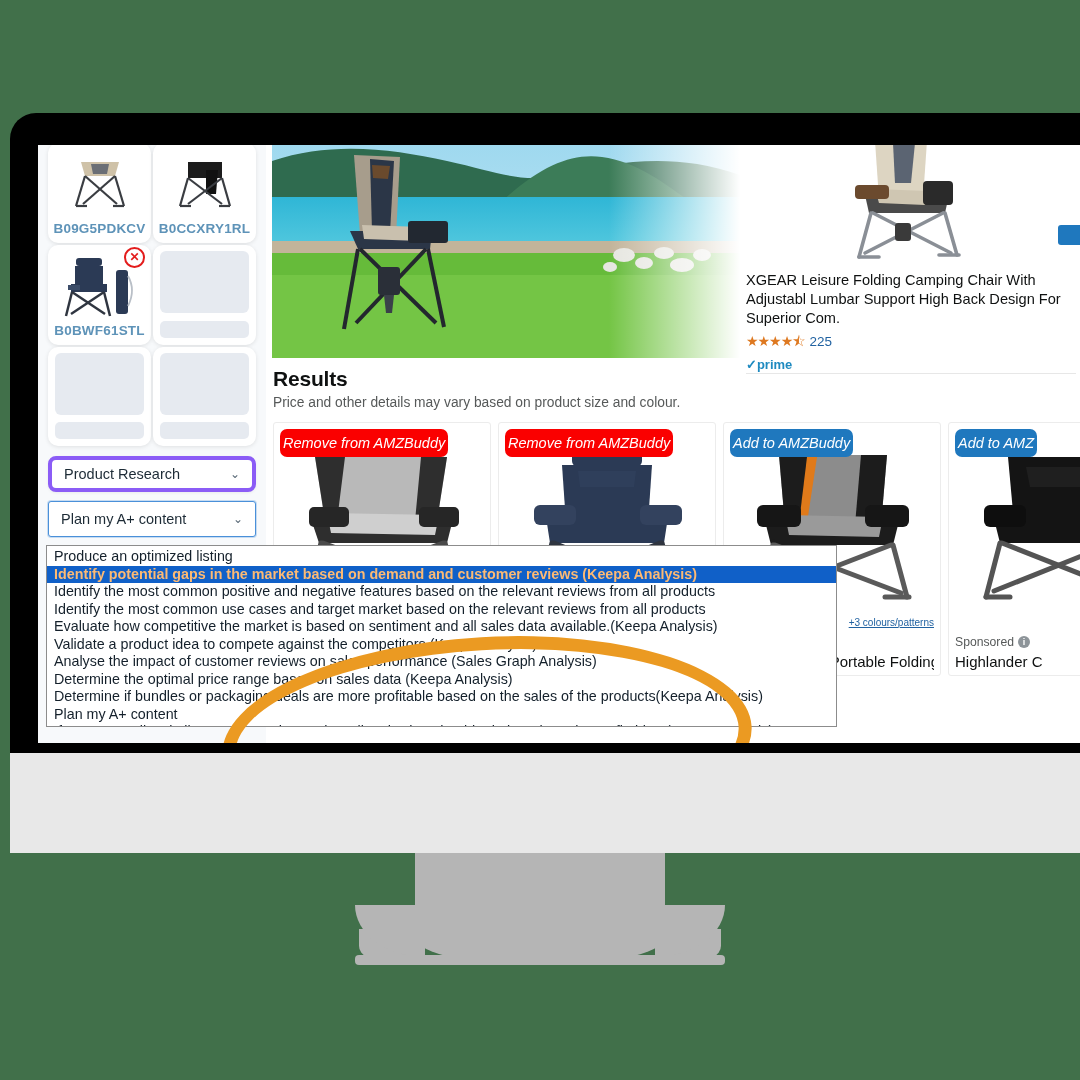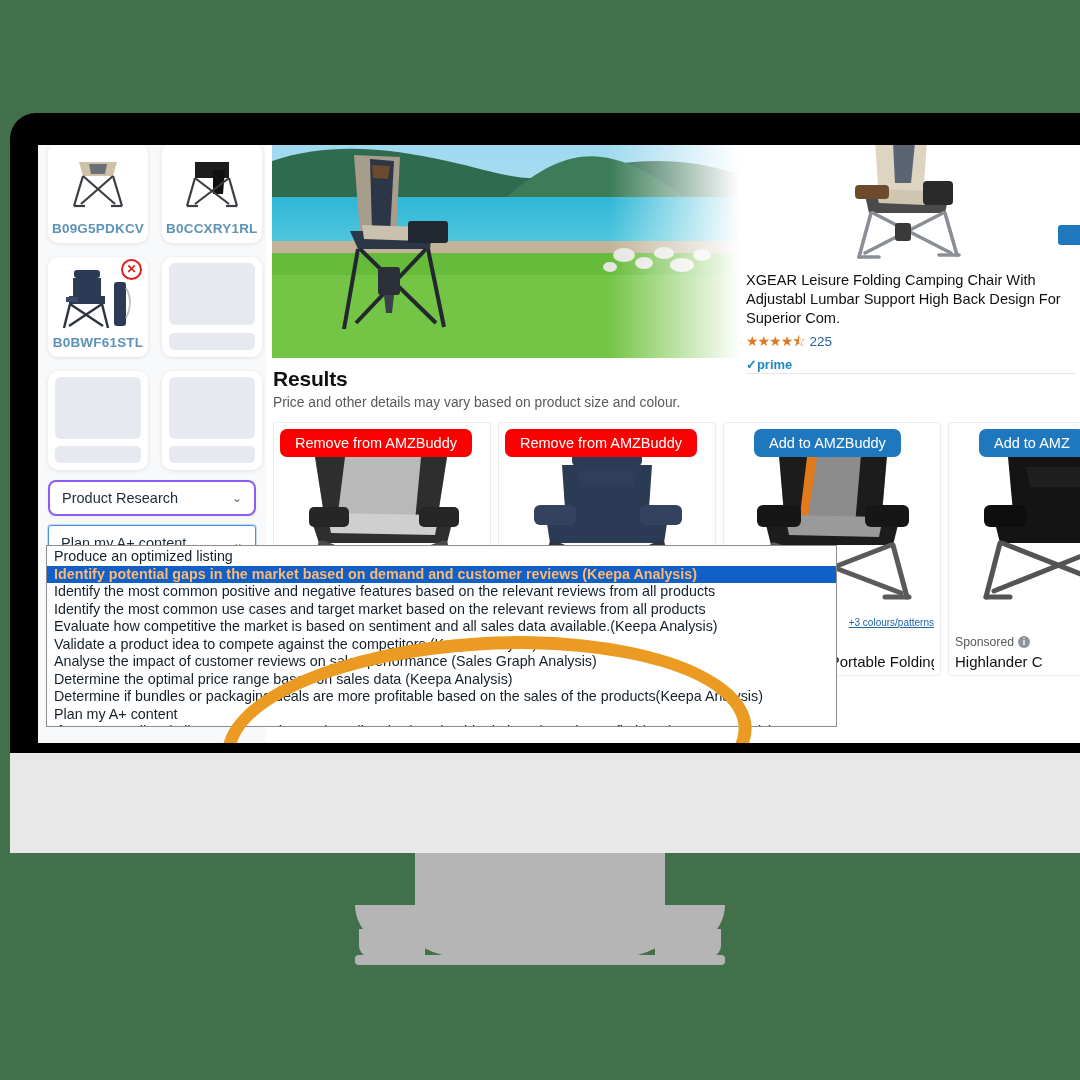--- a/index.html
+++ b/index.html
@@ -68,21 +68,21 @@
 
   
   .sidebar {
     position: absolute; left: 0; top: -8px;
     width: 228px; bottom: 0;
     background: #f7f9fb;
     padding: 0 6px;
   }
   .asin-grid {
     display: grid; grid-template-columns: 1fr 1fr;
-    gap: 14px; padding: 6px 4px 0 4px;
+    gap: 2px; padding: 6px 4px 0 4px;
   }
   .asin-card {
     background: #fff; border-radius: 10px;
     box-shadow: 0 1px 4px rgba(0,0,0,.10);
     padding: 6px 4px 7px 4px;
     min-height: 86px;
     display: flex; flex-direction: column;
     align-items: center; justify-content: flex-end;
     position: relative;
   }
@@ -100,21 +100,21 @@
     border: 2px solid #e31c1c; color: #e31c1c; background: #fff;
     font-size: 12px; font-weight: 700; line-height: 17px; text-align: center;
     font-family: "Liberation Sans", sans-serif;
   }
 
   
   .chair-svg { display: block; }
 
   .select-wrap { padding: 10px 4px 0 4px; }
   .fake-select {
-    background: #fff; border: 2px solid #8b5cf6; border-radius: 8px;
+    background: #fff; border: 4px solid #8b5cf6; border-radius: 8px;
     height: 36px; display: flex; align-items: center;
     padding: 0 12px; font-size: 14.5px; color: #1d2b36;
     box-shadow: 0 1px 3px rgba(0,0,0,.06);
     justify-content: space-between;
   }
   .fake-select.open {
     border: 1px solid #4a90d9; border-radius: 3px;
     box-shadow: 0 0 0 1px #c7dcf2;
     margin-top: 9px;
   }
@@ -156,25 +156,25 @@
     display: flex; gap: 7px;
   }
   .p-card {
     width: 218px; background: #fff;
     border: 1px solid #ececec; border-radius: 3px;
     padding: 6px 6px 4px 6px; position: relative; flex: none;
   }
   .p-btn {
     display: inline-block; border-radius: 7px;
     color: #fff; font-size: 14.5px; font-weight: 500;
-    padding: 6px 15px; margin: 0 0 2px 0; white-space: nowrap;
-    position: relative; z-index: 5;
+    padding: 6px 3px; margin: 0 0 2px 0; white-space: nowrap;
+    position: relative; z-index: 5; font-style: italic;
   }
   .p-btn.remove { background: #fa0000; }
-  .p-btn.add { background: #1f78be; margin-left: 24px; }
+  .p-btn.add { background: #1f78be; }
   .p-img { height: 168px; display: flex; align-items: center; justify-content: center; margin-top: -16px; }
   .p-colours { text-align: right; font-size: 10px; color: #2162a1; text-decoration: underline; margin-top: 6px; }
   .p-sponsored { font-size: 12.2px; color: #565959; margin-top: 7px; display: flex; align-items: center; gap: 4px; }
   .info-dot {
     width: 12px; height: 12px; border-radius: 50%; background: #8d9499;
     color: #fff; font-size: 9px; line-height: 12px; text-align: center; font-weight: 700;
     display: inline-block;
   }
   .p-title { font-size: 15px; color: #0f1111; margin-top: 4px; line-height: 18px; white-space: nowrap; overflow: hidden; }
 

